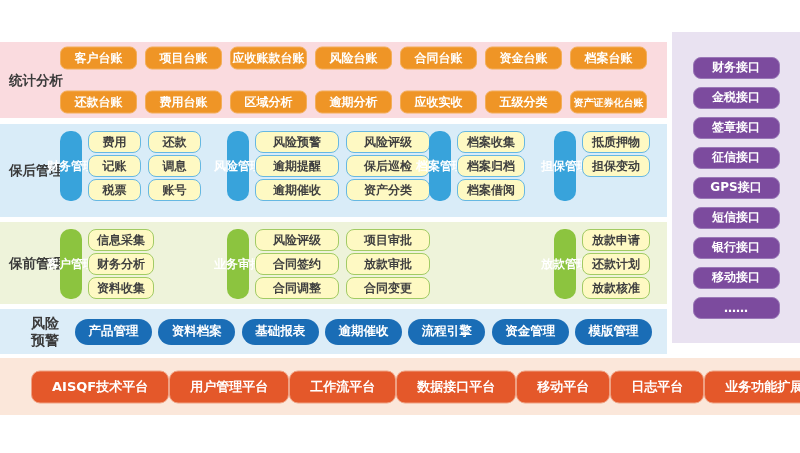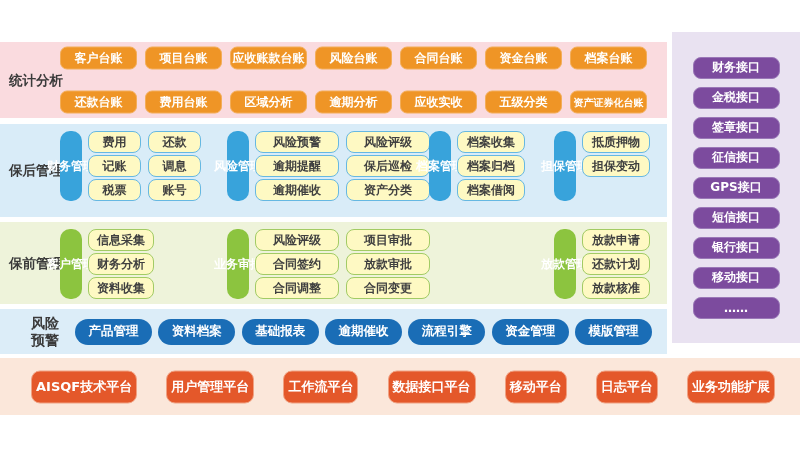--- a/index.html
+++ b/index.html
@@ -61,21 +61,21 @@
              display:flex;justify-content:space-between;}
   .btn-blue{width:77px;height:26px;background:var(--dblue);border-radius:13px;color:#fff;
             font-weight:bold;font-size:12.5px;display:flex;align-items:center;justify-content:center;
             white-space:nowrap;}
 
   
   .bottom-grid{position:absolute;left:31px;right:25px;top:50%;transform:translateY(-50%);
                display:flex;justify-content:space-between;align-items:center;}
   .btn-deep{height:33px;background:var(--orange2);border:1px solid var(--orange2-edge);
             border-radius:9px;color:#fff;font-weight:bold;font-size:13px;display:flex;
-            align-items:center;justify-content:center;padding:0 4px;white-space:nowrap;
+            align-items:center;justify-content:center;padding:0 20px;white-space:nowrap;
             box-sizing:border-box;}
 
   
   .iface-col{position:absolute;left:0;top:0;right:0;bottom:0;display:flex;flex-direction:column;
              align-items:center;justify-content:center;gap:8px;}
   .btn-purple{width:87px;height:22px;background:var(--purple);border:1px solid var(--purple-edge);
               border-radius:8px;color:#fff;font-weight:bold;font-size:12px;display:flex;
               align-items:center;justify-content:center;white-space:nowrap;box-sizing:border-box;}
 </style>
 </head>

